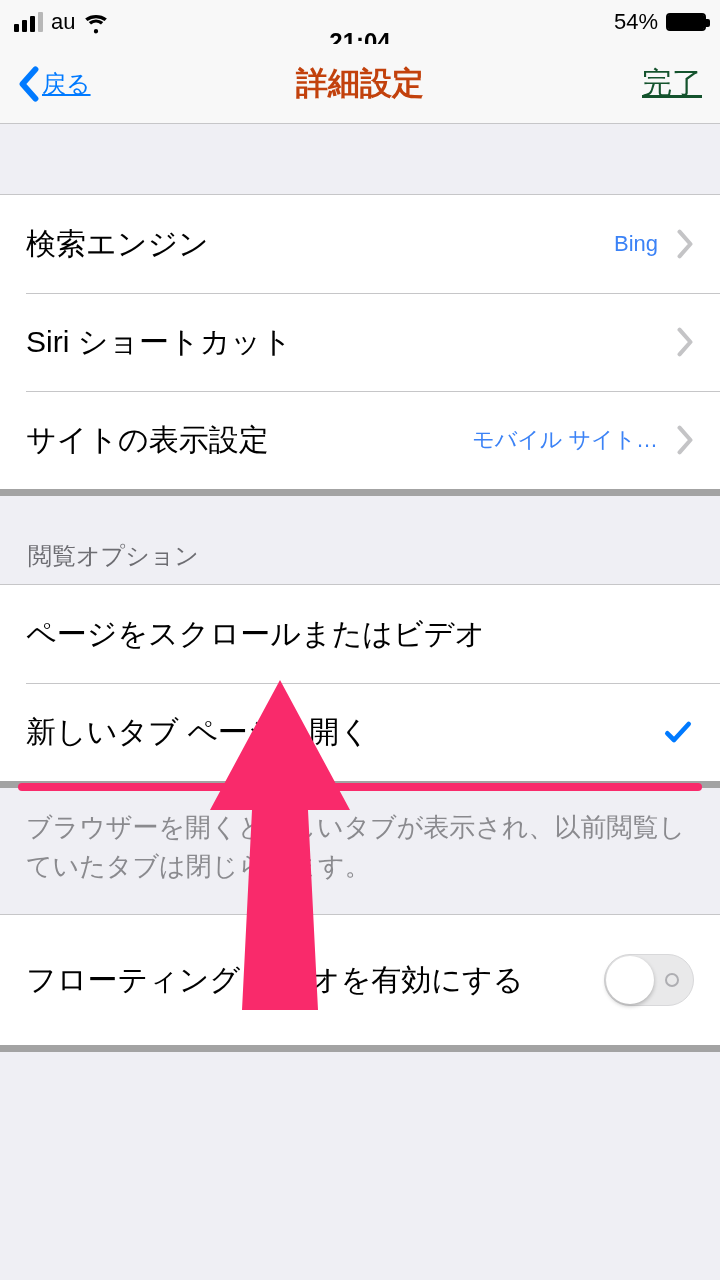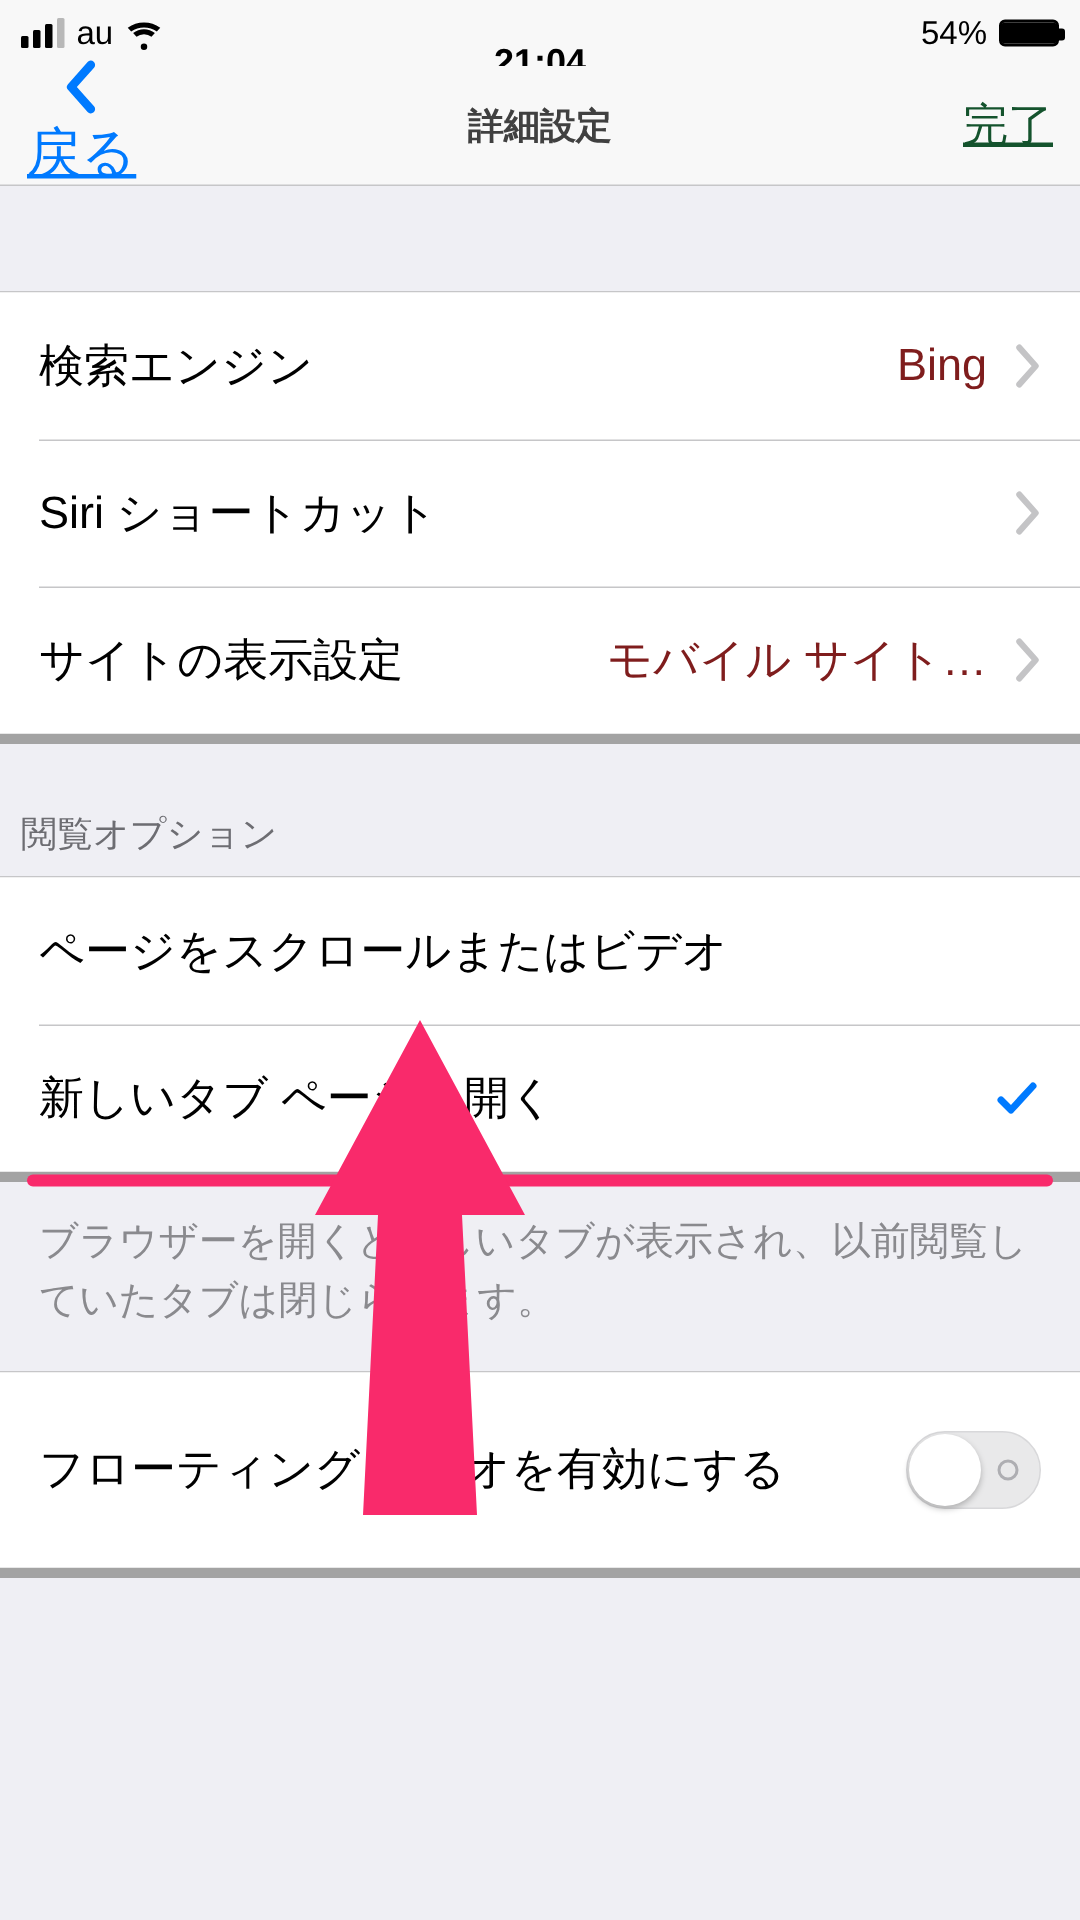--- a/index.html
+++ b/index.html
@@ -52,27 +52,27 @@
     background: #f8f8f8;
     border-bottom: 1px solid #c6c6c8;
     display: flex;
     align-items: center;
     justify-content: space-between;
     padding: 0 18px;
     position: relative;
   }
   .nav-back {
     display: flex; align-items: center; gap: 2px;
-    color: #007aff; font-size: 36px; flex-direction: column;
+    color: #007aff; font-size: 24px;
   }
   .nav-back-text { text-decoration: underline; }
   .nav-back svg { width: 22px; height: 36px; display:block; }
   .nav-title {
     position:absolute; left:50%; transform:translateX(-50%);
-    font-size: 24px; font-weight: 700; color:#404040;
+    font-size: 32px; font-weight: 700; color:#c2410c;
   }
   .nav-done {
     color:#14532d; font-size: 30px; text-decoration: underline; font-weight:400;
   }
 
   
   .section-gap { height: 70px; }
   .list {
     background: #fff;
     border-top: 1px solid #c6c6c8;
@@ -87,35 +87,35 @@
     color: #000;
     position: relative;
     background:#fff;
   }
   .cell + .cell::before {
     content:""; position:absolute; top:0; left:26px; right:0;
     height:1px; background:#c6c6c8;
   }
   .cell-label { flex: 0 0 auto; }
   .cell-value {
-    flex: 1; text-align: right; color:#7f1d1d; font-size: 30px;
+    flex: 1; text-align: right; color:#3b82f6; font-size: 22px;
     white-space: nowrap; overflow:hidden; text-overflow:ellipsis;
     padding-left: 20px;
   }
   .chevron {
     width: 18px; height: 30px; margin-left: 18px; flex:0 0 auto;
   }
   .chevron svg { width:100%; height:100%; display:block; }
   .checkmark {
     color:#007aff; font-size: 34px; font-weight:700; margin-left:auto;
   }
   .checkmark svg { width: 32px; height: 32px; display:block; }
 
   .section-header {
-    font-size: 24px; color:#6d6d72; padding: 44px 14px 12px;
+    font-size: 24px; color:#6d6d72; padding: 44px 28px 12px;
   }
   .section-footer {
     font-size: 26px; color:#8a8a8e; padding: 20px 26px 28px; line-height:1.5;
   }
 
   
   .toggle {
     width: 90px; height: 52px; border-radius: 26px;
     background:#e9e9ea; position:relative; margin-left:auto;
     border:1px solid #d8d8da;

